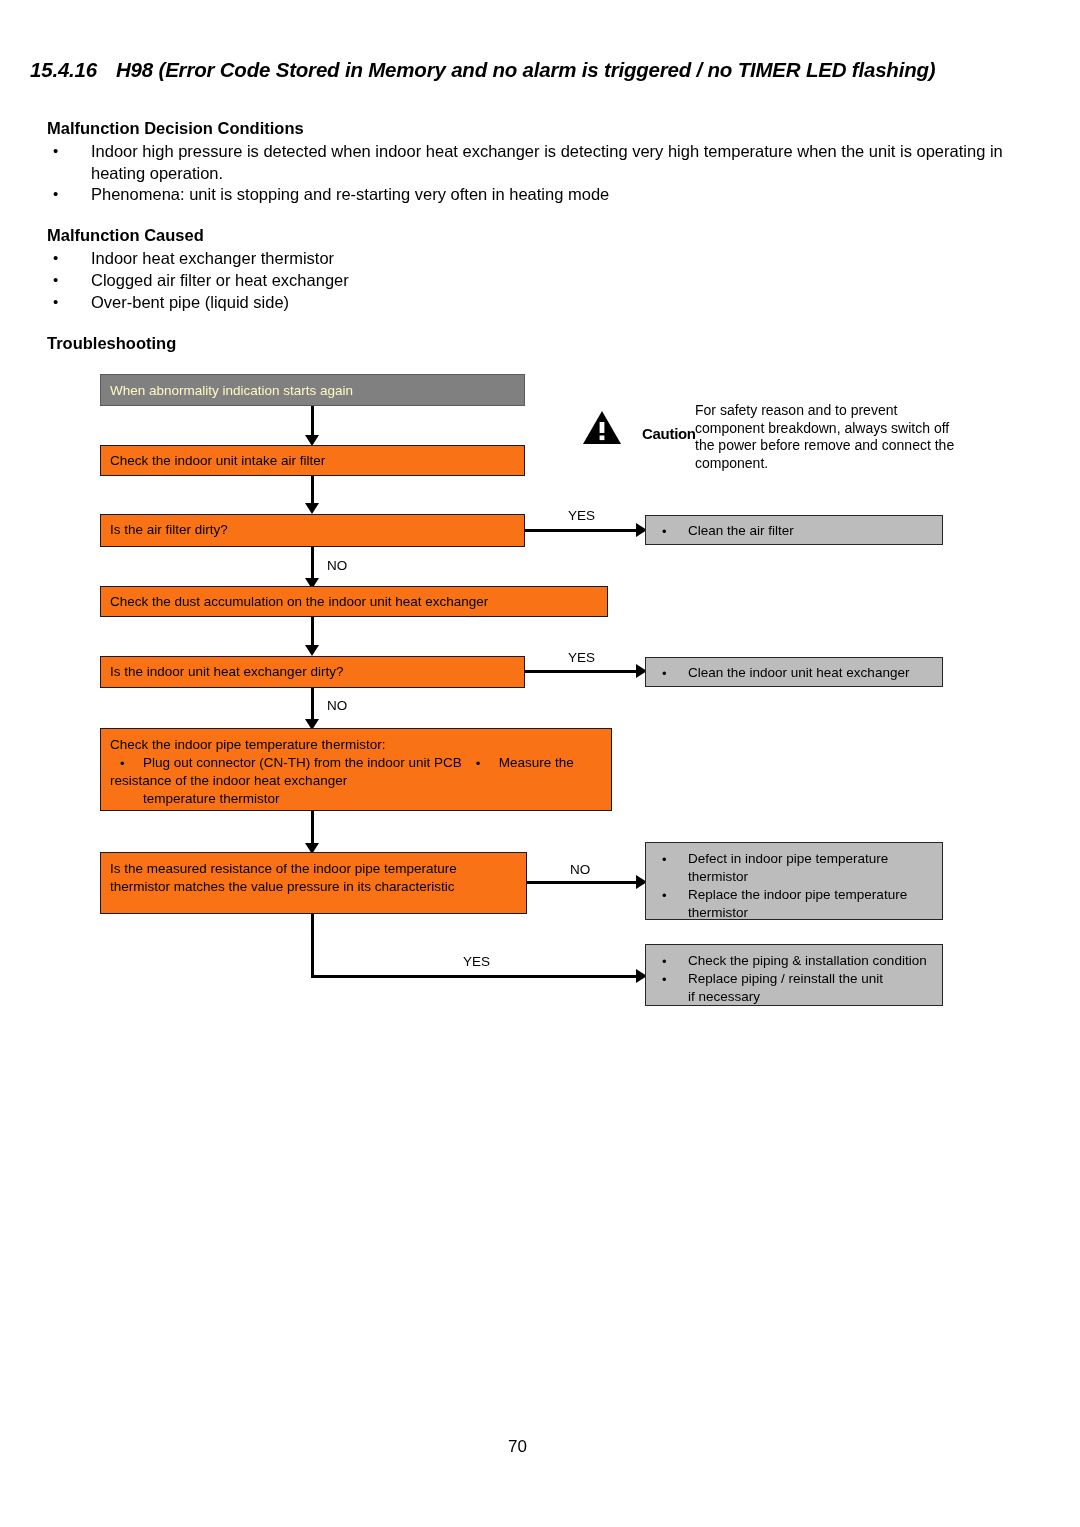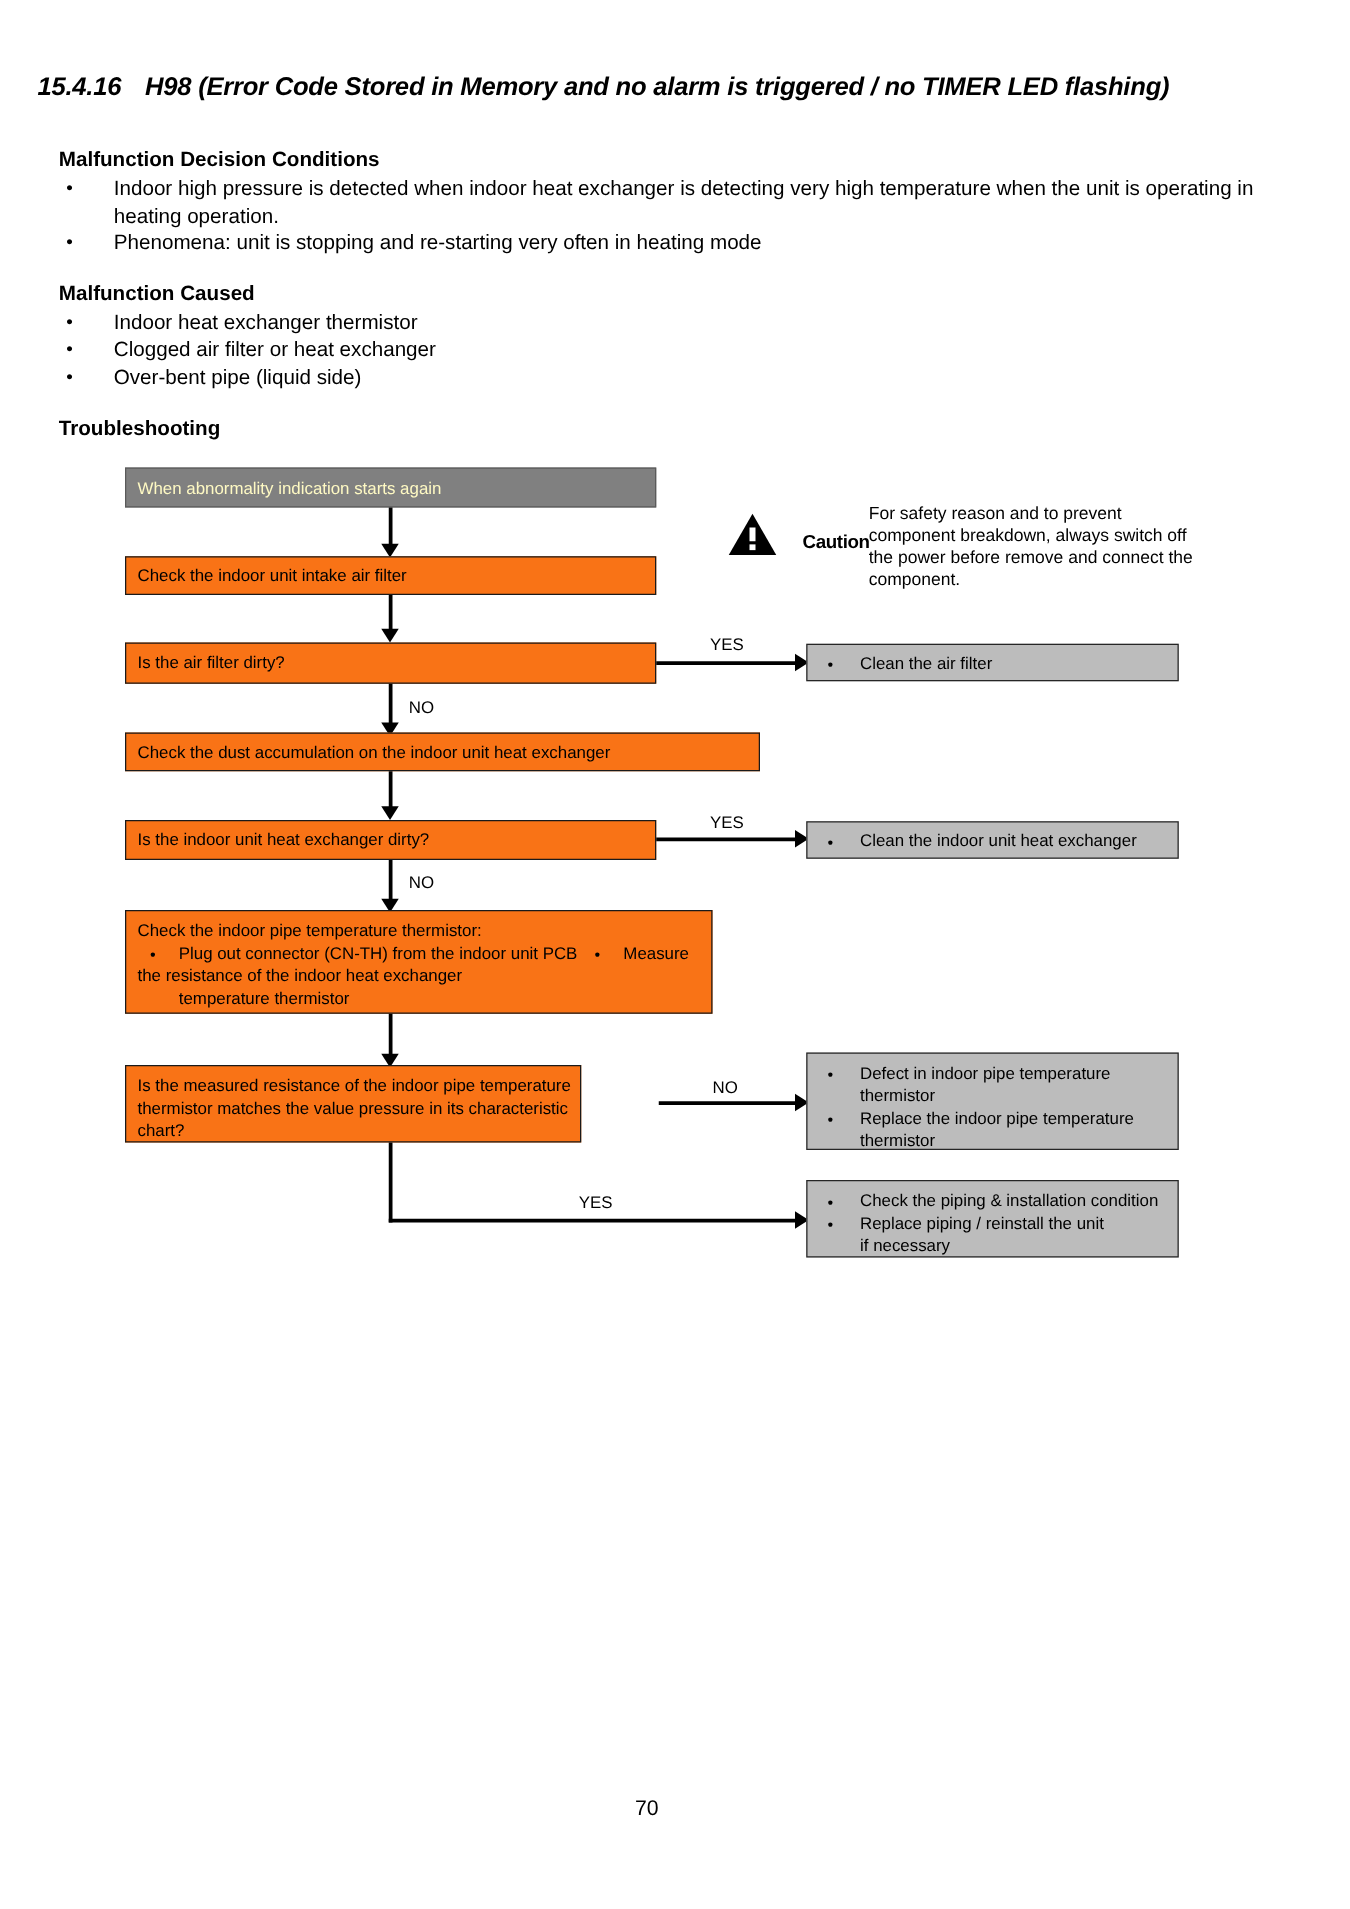--- a/index.html
+++ b/index.html
@@ -283,34 +283,33 @@
 <div class="elabel" style="left:568px; top:650px;">YES</div>
 
 <div class="fbox result" style="left:645px; top:657px; width:298px; height:30px; padding-top:6px;">
   <span class="rb"><span class="dot">•</span><span>Clean the indoor unit heat exchanger</span></span>
 </div>
 
 <div class="vline" style="left:311px; top:688px; height:34px;"></div>
 <div class="arrow-down" style="left:305px; top:719px;"></div>
 <div class="elabel" style="left:327px; top:698px;">NO</div>
 
-<div class="fbox" style="left:100px; top:728px; width:470px; height:83px; padding-top:7px;">
+<div class="fbox" style="left:100px; top:728px; width:512px; height:83px; padding-top:7px;">
   <span class="line">Check the indoor pipe temperature thermistor:</span>
   <span class="ib"><span class="dot">•</span><span>Plug out connector (CN-TH) from the indoor unit PCB</span></span>
   <span class="ib"><span class="dot">•</span><span>Measure the resistance of the indoor heat exchanger</span></span>
   <span class="ind">temperature thermistor</span>
 </div>
 
 <div class="vline" style="left:311px; top:811px; height:36px;"></div>
 <div class="arrow-down" style="left:305px; top:843px;"></div>
 
-<div class="fbox" style="left:100px; top:852px; width:365px; height:62px; padding-top:7px;">
+<div class="fbox" style="left:100px; top:852px; width:427px; height:62px; padding-top:7px;">
   <span class="line">Is the measured resistance of the indoor pipe temperature</span>
   <span class="line">thermistor matches the value pressure in its characteristic</span>
-  <span class="line">chart?</span>
 </div>
 
 <div class="hline" style="left:527px; top:881px; width:112px;"></div>
 <div class="arrow-right" style="left:636px; top:875px;"></div>
 <div class="elabel" style="left:570px; top:862px;">NO</div>
 
 <div class="fbox result" style="left:645px; top:842px; width:298px; height:78px; padding-top:7px;">
   <span class="rb"><span class="dot">•</span><span>Defect in indoor pipe temperature</span></span>
   <span class="rind">thermistor</span>
   <span class="rb"><span class="dot">•</span><span>Replace the indoor pipe temperature</span></span>

